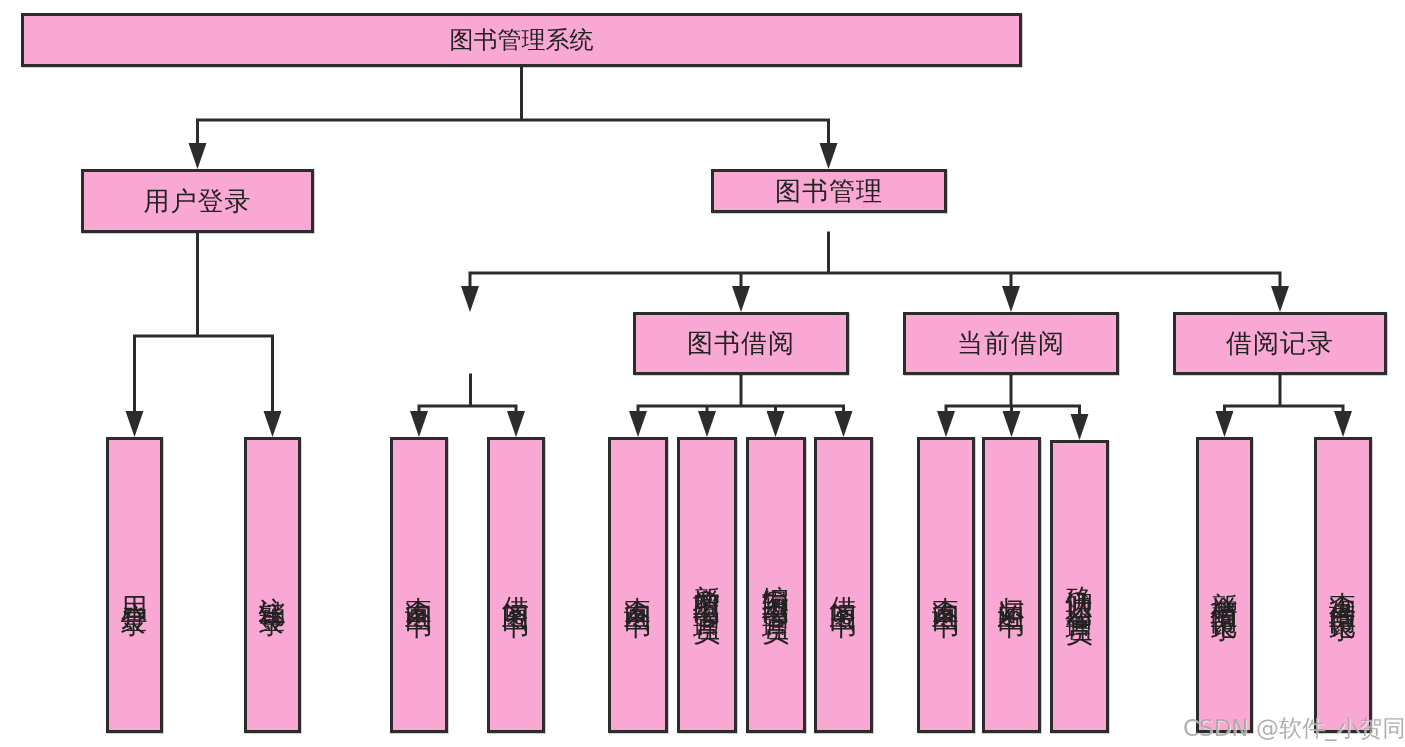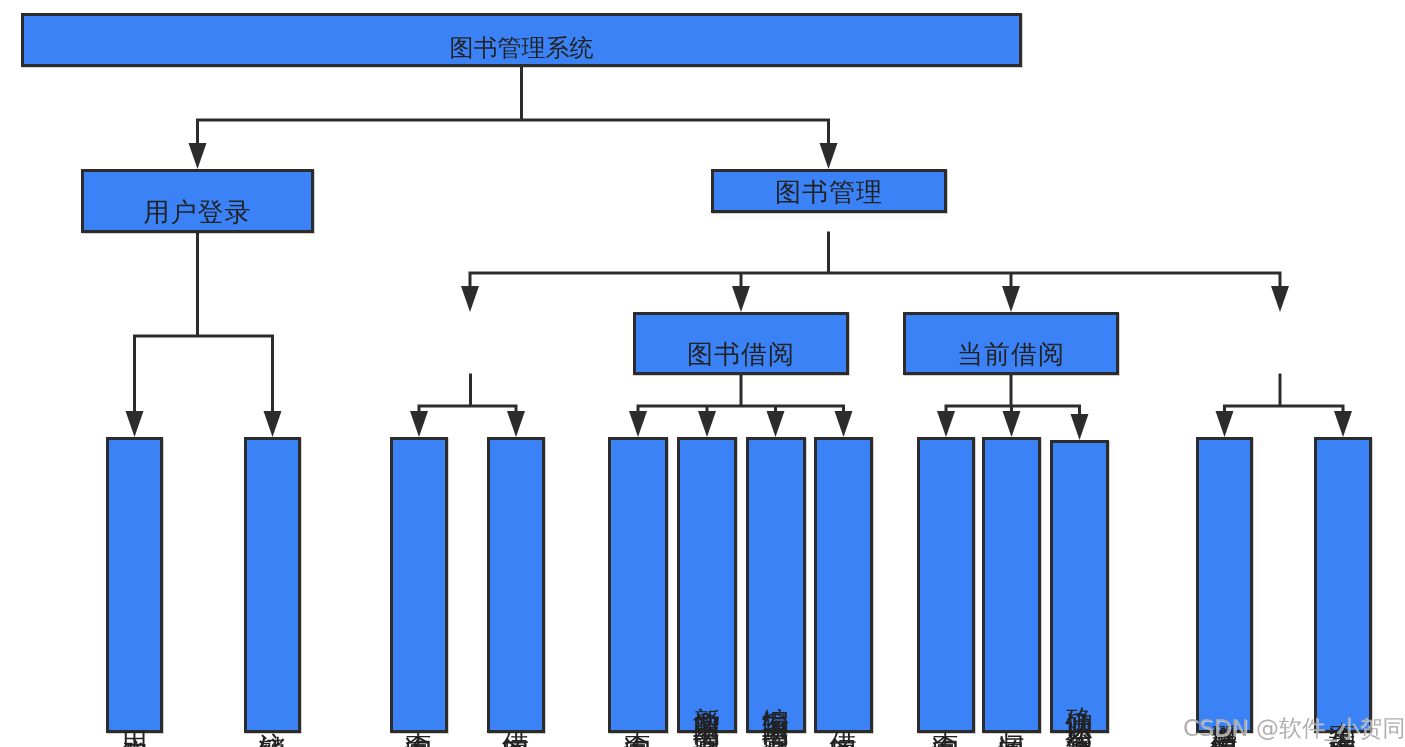--- a/index.html
+++ b/index.html
@@ -16,23 +16,23 @@
   }
   .connectors {
     position: absolute;
     left: 0; top: 0;
     width: 1405px; height: 747px;
   }
   .box {
     position: absolute;
     box-sizing: border-box;
     border: 3px solid #2c2c2c;
-    background: #3b82f6;
+    background: #f9a8d4;
     display: flex;
-    align-items: flex-end;
+    align-items: center;
     justify-content: center;
     color: #222222;
     box-shadow: 1px 1px 0 rgba(0,0,0,0.18);
   }
   .box .lbl { white-space: nowrap; }
   .h-lbl {
     font-size: 26px;
     letter-spacing: 1px;
   }
   .root-lbl {
@@ -113,20 +113,23 @@
   <div class="box" style="left:711px; top:169px; width:236px; height:44px;">
     <span class="lbl h-lbl">图书管理</span>
   </div>
 
   <div class="box" style="left:903px; top:312px; width:216px; height:63px;">
     <span class="lbl h-lbl">当前借阅</span>
   </div>
   <div class="box" style="left:633px; top:312px; width:216px; height:63px;">
     <span class="lbl h-lbl">图书借阅</span>
   </div>
+  <div class="box" style="left:1173px; top:312px; width:214px; height:63px;">
+    <span class="lbl h-lbl">借阅记录</span>
+  </div>
 
   <div class="box" style="left:106px; top:437px; width:57px; height:296px;">
     <span class="lbl v-lbl">用户登录</span>
   </div>
   <div class="box" style="left:244px; top:437px; width:57px; height:296px;">
     <span class="lbl v-lbl">注销登录</span>
   </div>
 
   <div class="box" style="left:390px; top:437px; width:58px; height:296px;">
     <span class="lbl v-lbl">查询图书</span>

